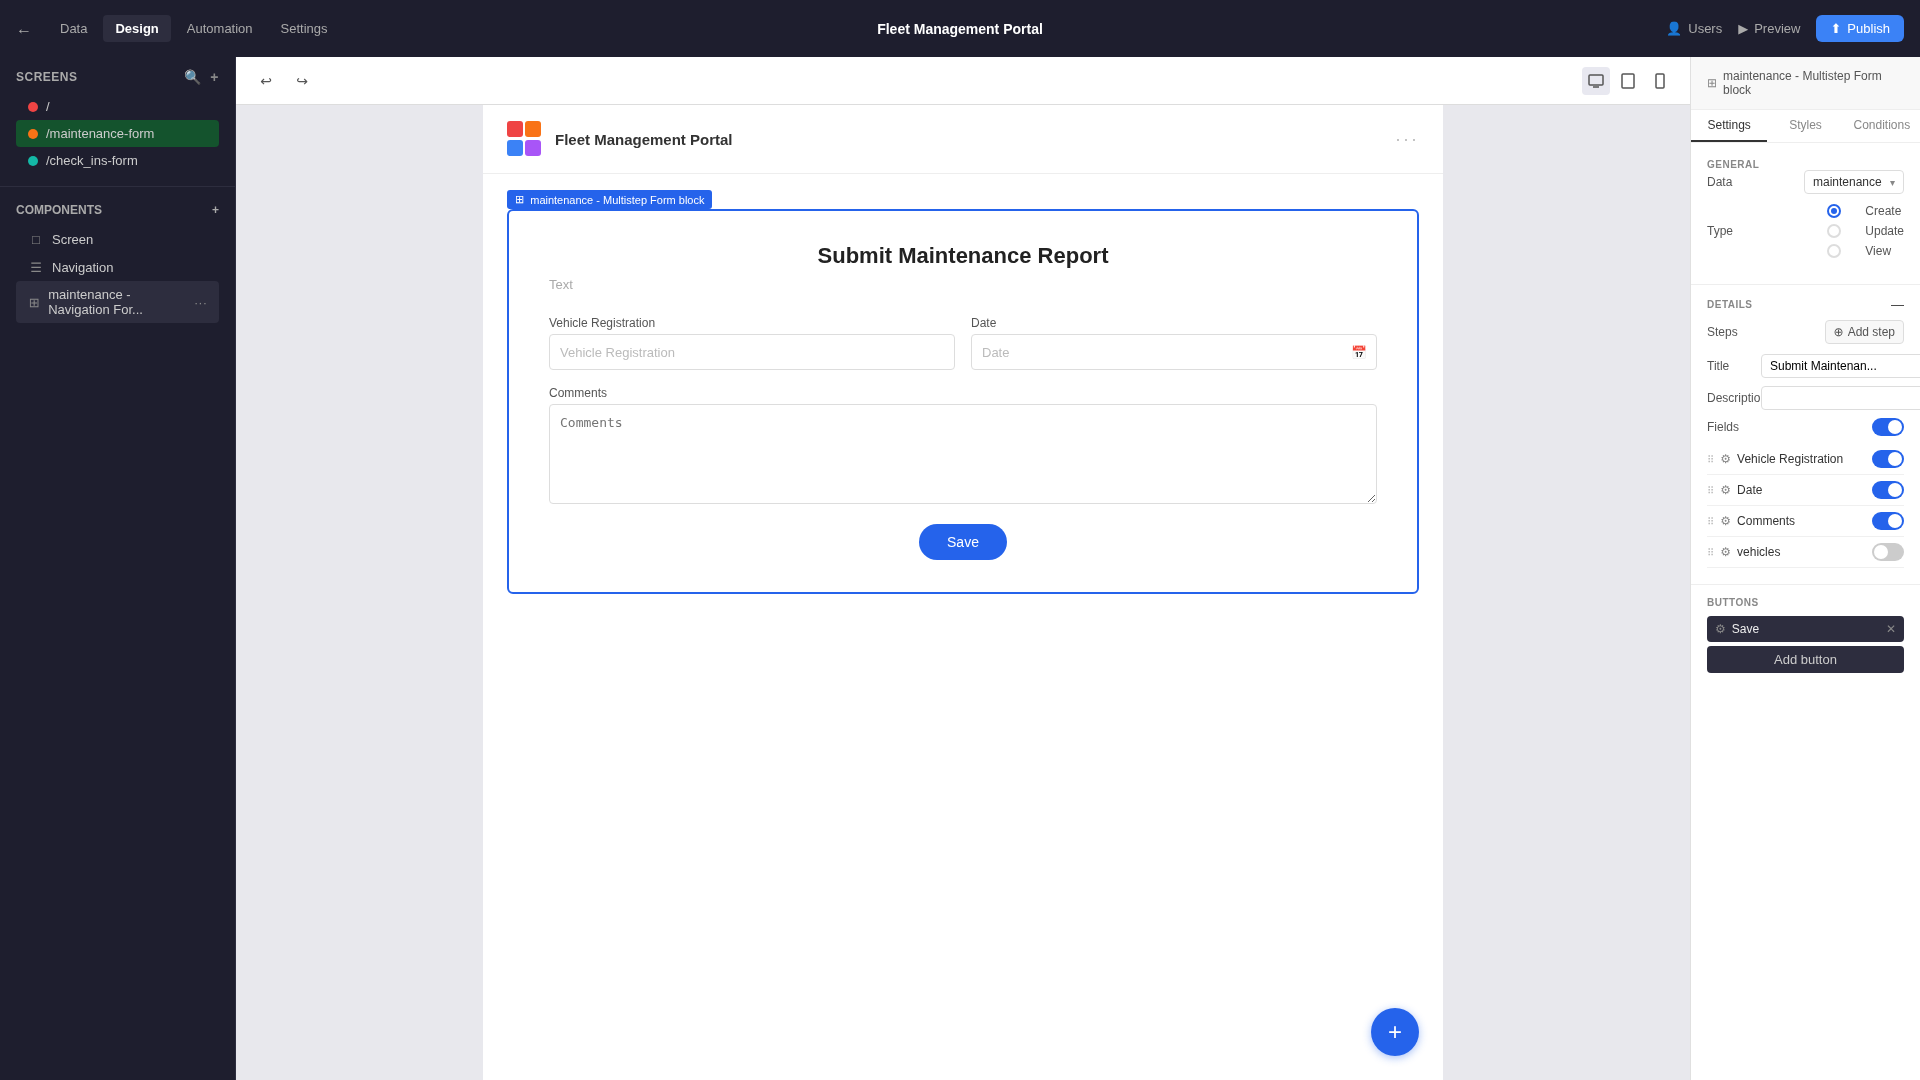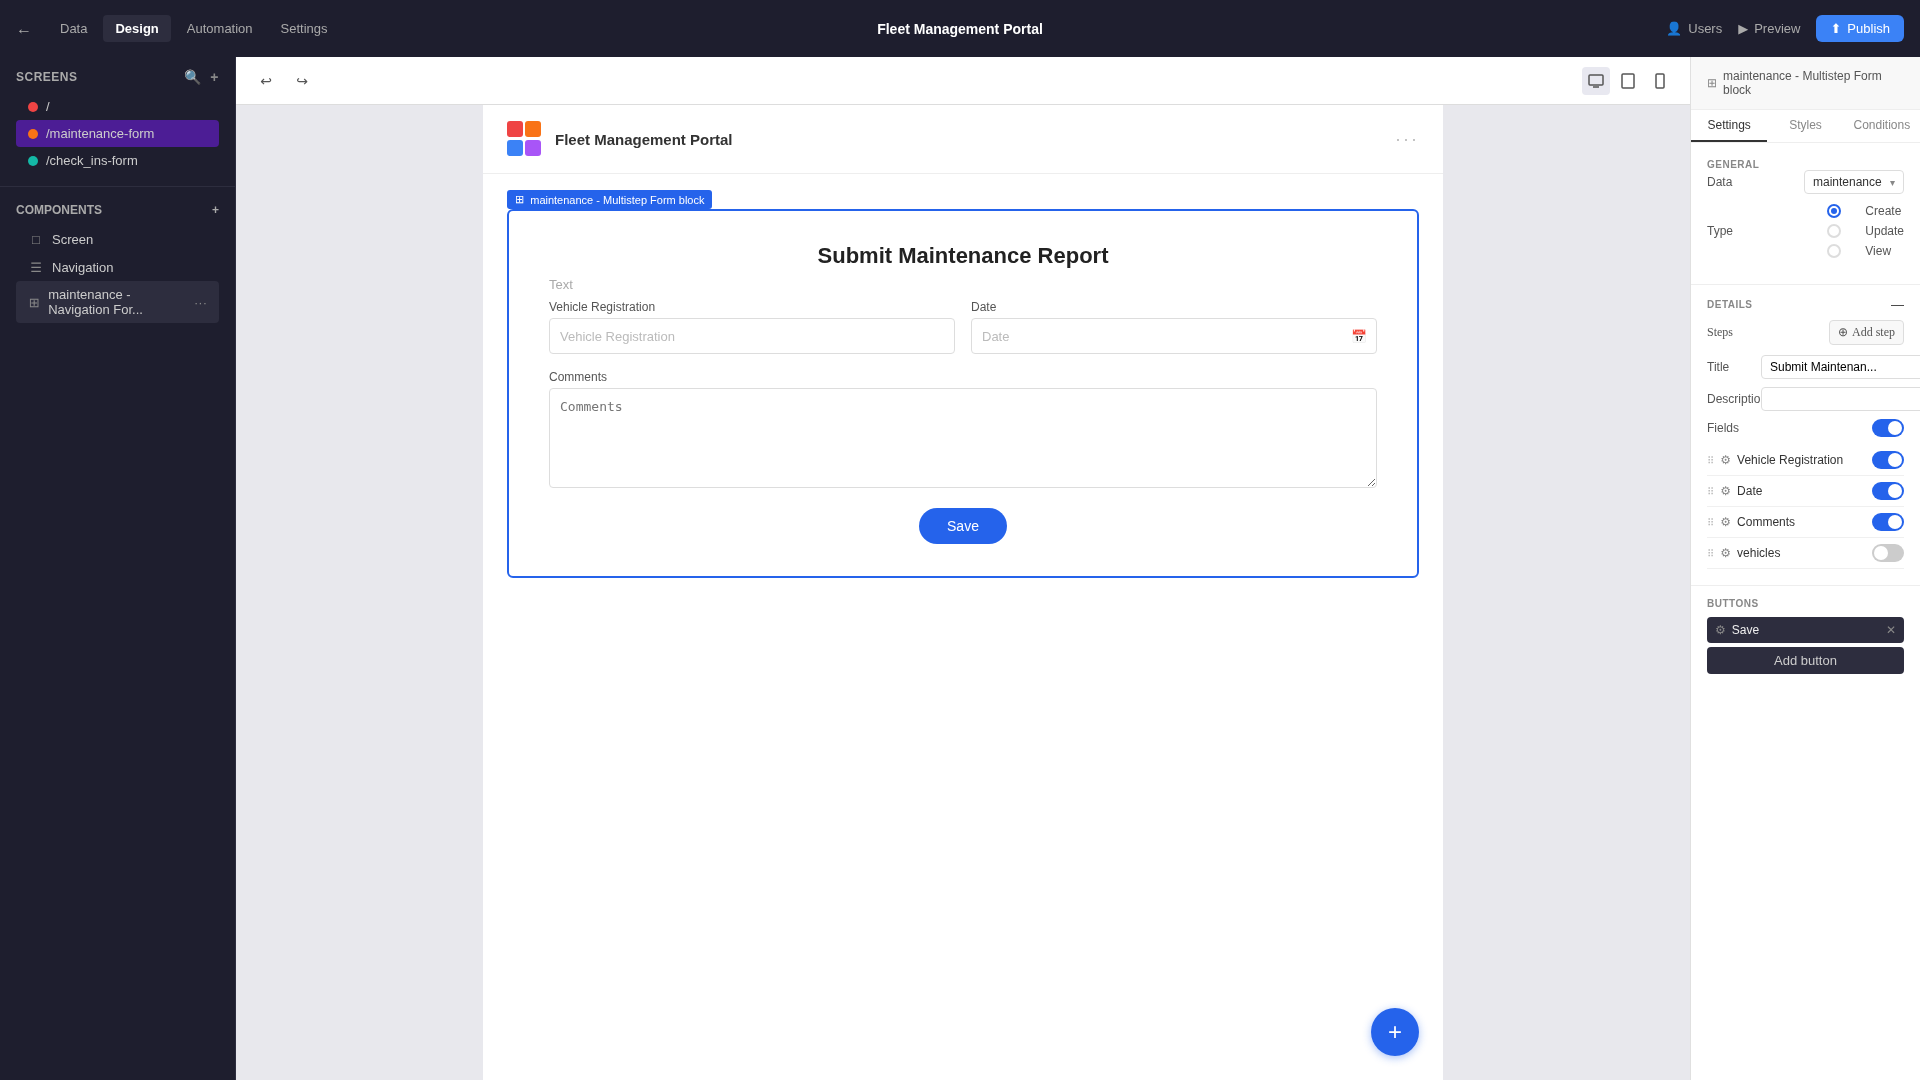--- a/index.html
+++ b/index.html
@@ -27,21 +27,21 @@
     
     .main-layout { display: flex; height: calc(1080px - 57px); }
 
     
     .left-sidebar { width: 236px; background: #1e1e2e; border-right: 1px solid #2d2d3e; display: flex; flex-direction: column; }
     .sidebar-section { padding: 12px 16px 8px; }
     .sidebar-section-header { display: flex; align-items: center; justify-content: space-between; margin-bottom: 8px; color: #aaa; font-size: 12px; font-weight: 600; text-transform: uppercase; letter-spacing: 0.5px; gap: 9px; }
     .sidebar-section-header .header-actions { display: flex; gap: 8px; }
     .sidebar-section-header .icon-btn { color: #888; cursor: pointer; font-size: 14px; }
     .screen-item { display: flex; align-items: center; gap: 8px; padding: 6px 12px; border-radius: 4px; cursor: pointer; color: #ccc; }
-    .screen-item.active { background: #4c1d95; }
+    .screen-item.active { background: #14532d; }
     .screen-item .dot { width: 10px; height: 10px; border-radius: 50%; flex-shrink: 0; }
     .screen-item .dot.red { background: #ef4444; }
     .screen-item .dot.orange { background: #f97316; }
     .screen-item .dot.teal { background: #14b8a6; }
     .screen-item .label { font-size: 13px; }
     .divider { height: 1px; background: #2d2d3e; margin: 4px 0; }
 
     .comp-section { padding: 12px 16px 8px; }
     .comp-header { display: flex; align-items: center; justify-content: space-between; margin-bottom: 8px; color: #aaa; font-size: 12px; font-weight: 600; text-transform: uppercase; }
     .comp-item { display: flex; align-items: center; gap: 8px; padding: 6px 12px; border-radius: 4px; cursor: pointer; color: #ccc; font-size: 13px; }
@@ -74,21 +74,21 @@
     .app-tabs { display: flex; padding: 12px 24px 0; gap: 0; border-bottom: 1px solid #eee; }
     .app-tab { padding: 8px 16px; font-size: 13px; color: #666; cursor: pointer; border-bottom: 2px solid transparent; }
     .app-tab.active { color: #333; border-bottom: 2px solid #333; font-weight: 500; }
     .app-tab-actions { margin-left: auto; display: flex; gap: 4px; align-items: center; padding-bottom: 4px; }
     .tab-action-btn { width: 28px; height: 28px; display: flex; align-items: center; justify-content: center; border: 1px solid #ddd; border-radius: 4px; cursor: pointer; color: #555; background: #fff; }
 
     .form-block-container { padding: 16px 24px; flex: 1; }
     .form-block-label { display: inline-flex; align-items: center; gap: 6px; background: #2563eb; color: #fff; font-size: 11px; padding: 3px 8px; border-radius: 3px; margin-bottom: 0; cursor: pointer; }
     .form-block { border: 2px solid #2563eb; border-radius: 6px; padding: 32px 40px; margin-top: 0; background: #fff; }
     .form-title { font-size: 22px; font-weight: 700; text-align: center; margin-bottom: 8px; color: #222; }
-    .form-subtitle { color: #aaa; font-size: 13px; margin-bottom: 8px; }
+    .form-subtitle { color: #aaa; font-size: 13px; margin-bottom: 24px; }
     .form-row { display: flex; gap: 16px; margin-bottom: 16px; }
     .form-field { flex: 1; display: flex; flex-direction: column; gap: 4px; }
     .form-label { font-size: 12px; color: #555; }
     .form-input { height: 36px; border: 1px solid #ddd; border-radius: 4px; padding: 0 10px; font-size: 13px; color: #999; background: #fff; display: flex; align-items: center; position: relative; }
     .form-textarea { min-height: 100px; border: 1px solid #ddd; border-radius: 4px; padding: 10px; font-size: 13px; color: #aaa; background: #fff; width: 100%; resize: vertical; }
     .form-save-btn { background: #2563eb; color: #fff; border: none; padding: 10px 28px; border-radius: 20px; font-size: 14px; font-weight: 500; cursor: pointer; display: block; margin: 20px auto 0; }
 
     .fab-btn { position: absolute; bottom: 24px; right: 24px; width: 48px; height: 48px; background: #2563eb; border-radius: 50%; display: flex; align-items: center; justify-content: center; color: #fff; font-size: 24px; cursor: pointer; box-shadow: 0 2px 8px rgba(37,99,235,0.4); }
 
     
@@ -112,21 +112,21 @@
     .radio-circle { width: 14px; height: 14px; border-radius: 50%; border: 2px solid #ddd; display: flex; align-items: center; justify-content: center; }
     .radio-circle.checked { border-color: #2563eb; }
     .radio-circle.checked::after { content: ''; width: 6px; height: 6px; border-radius: 50%; background: #2563eb; }
 
     .panel-divider { height: 1px; background: #eee; margin: 8px 0; }
 
     .details-section { padding: 4px 16px 8px; }
     .details-header { display: flex; align-items: center; justify-content: space-between; margin-bottom: 8px; }
     .details-title { font-size: 10px; font-weight: 700; color: #888; text-transform: uppercase; letter-spacing: 0.5px; }
 
-    .steps-row { display: flex; align-items: center; justify-content: space-between; margin-bottom: 10px; font-family: Liberation Serif, serif; }
+    .steps-row { display: flex; align-items: center; justify-content: space-between; margin-bottom: 10px; }
     .add-step-btn { display: flex; align-items: center; gap: 4px; font-size: 12px; color: #555; border: 1px solid #ddd; border-radius: 4px; padding: 4px 8px; cursor: pointer; background: #f8f8f8; }
 
     .title-row { display: flex; align-items: center; margin-bottom: 8px; gap: 4px; }
     .title-input { flex: 1; border: 1px solid #ddd; border-radius: 4px; padding: 4px 8px; font-size: 12px; background: #fff; }
 
     .fields-row { display: flex; align-items: center; justify-content: space-between; margin-bottom: 8px; }
 
     
     .toggle { width: 32px; height: 18px; border-radius: 9px; position: relative; cursor: pointer; }
     .toggle.on { background: #2563eb; }

